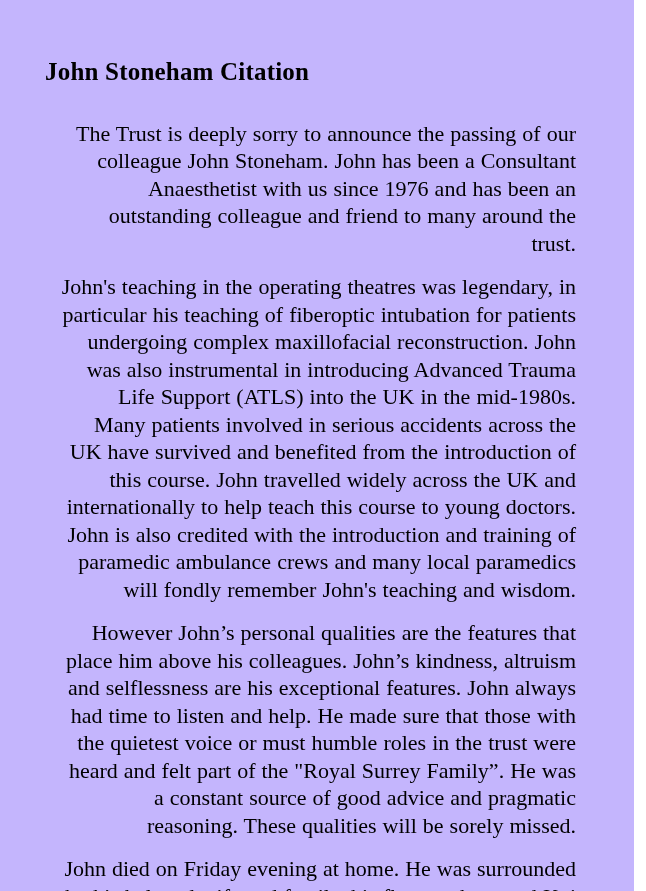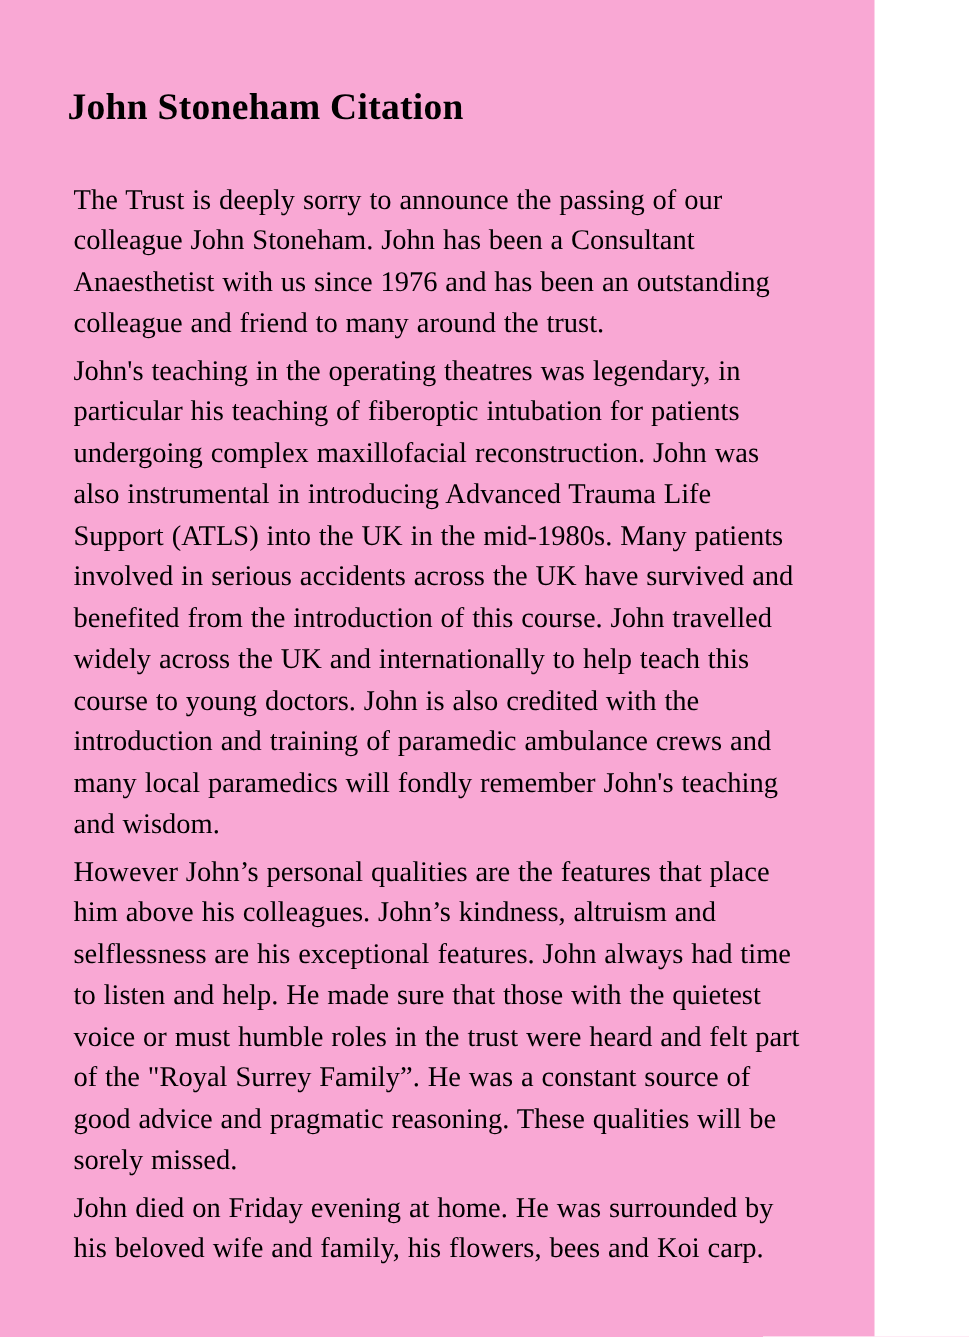--- a/index.html
+++ b/index.html
@@ -9,37 +9,38 @@
   }
   body {
     width: 646px;
     height: 891px;
     overflow: hidden;
     font-family: "Liberation Serif", "DejaVu Serif", serif;
     color: #000000;
   }
   .page {
     box-sizing: border-box;
-    width: 583px;
+    width: 634px;
     height: 891px;
     padding: 58px 42px 20px 45px;
-    background: #f9a8d4;
+    background: #c4b5fd;
   }
   .doc-title {
     font-size: 25px;
     font-weight: bold;
     margin: 0 0 34px 0;
     line-height: 1.1;
     letter-spacing: 0.2px;
   }
   .doc-body p {
-    margin: 4px;
-    font-size: 19px;
+    margin: 16px;
+    font-size: 22px;
     line-height: 27.5px;
     word-spacing: 0.5px;
+    text-align: right;
   }
 </style>
 </head>
 <body>
 
 <div class="page">
   <h1 class="doc-title">John Stoneham Citation</h1>
 
   <div class="doc-body">
     <p>The Trust is deeply sorry to announce the passing of our colleague John Stoneham. John has been a Consultant Anaesthetist with us since 1976 and has been an outstanding colleague and friend to many around the trust.</p>

